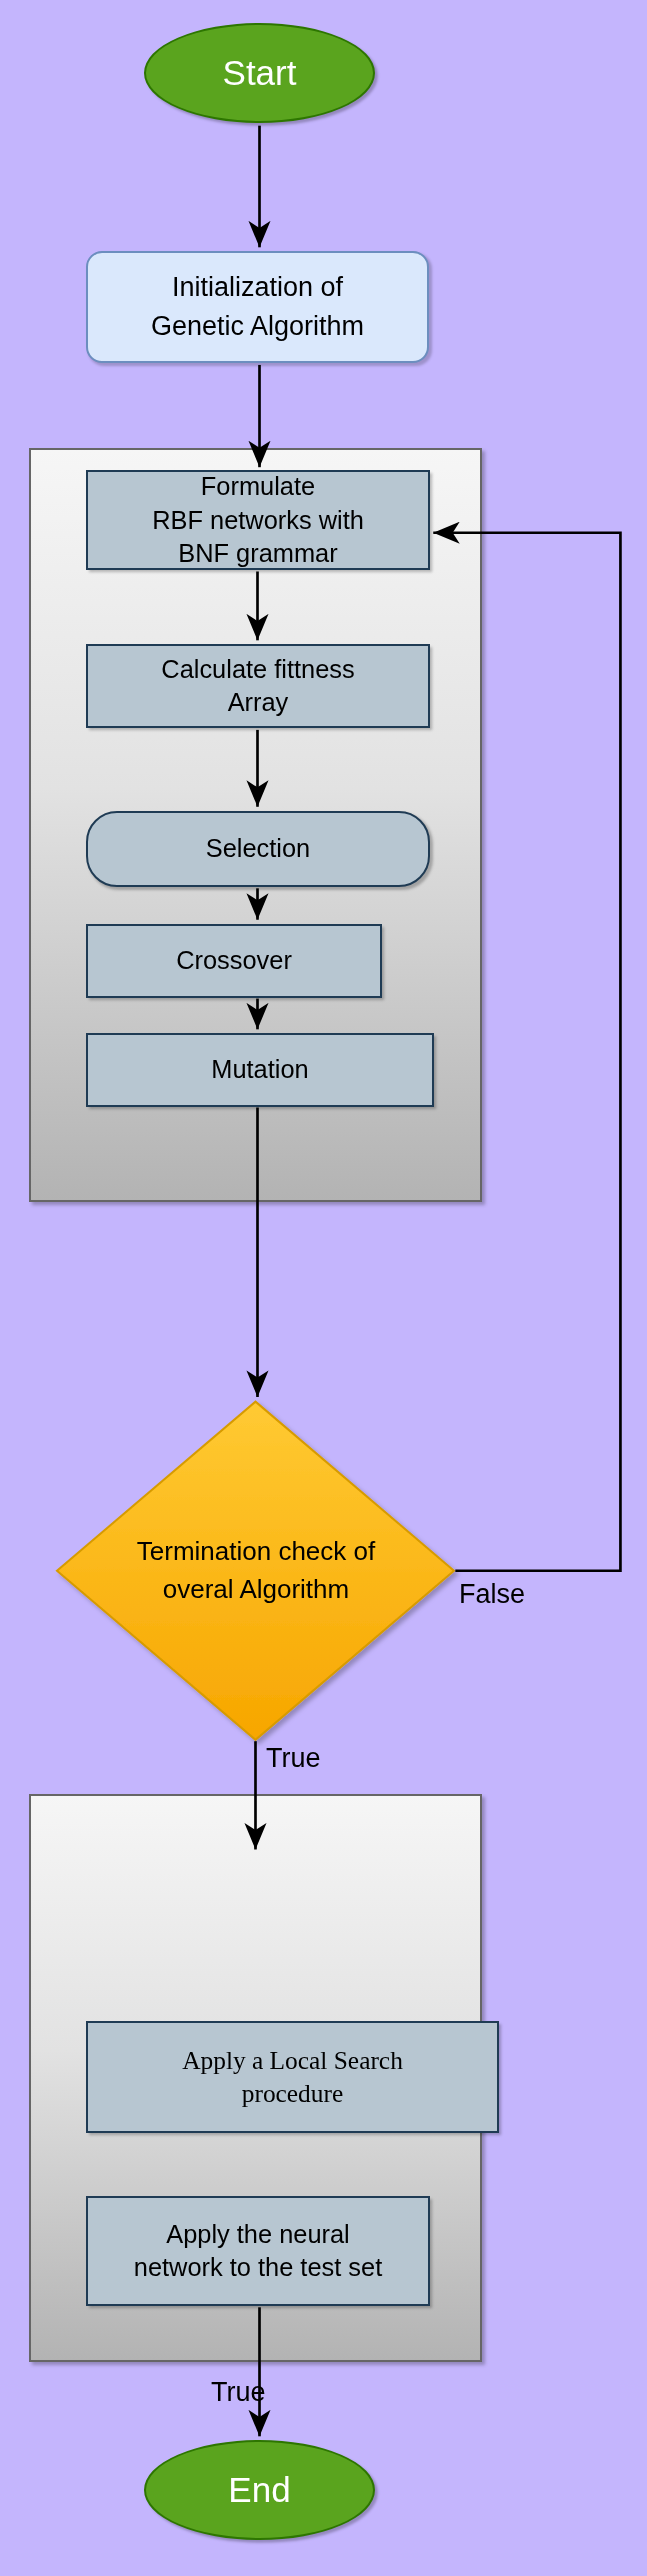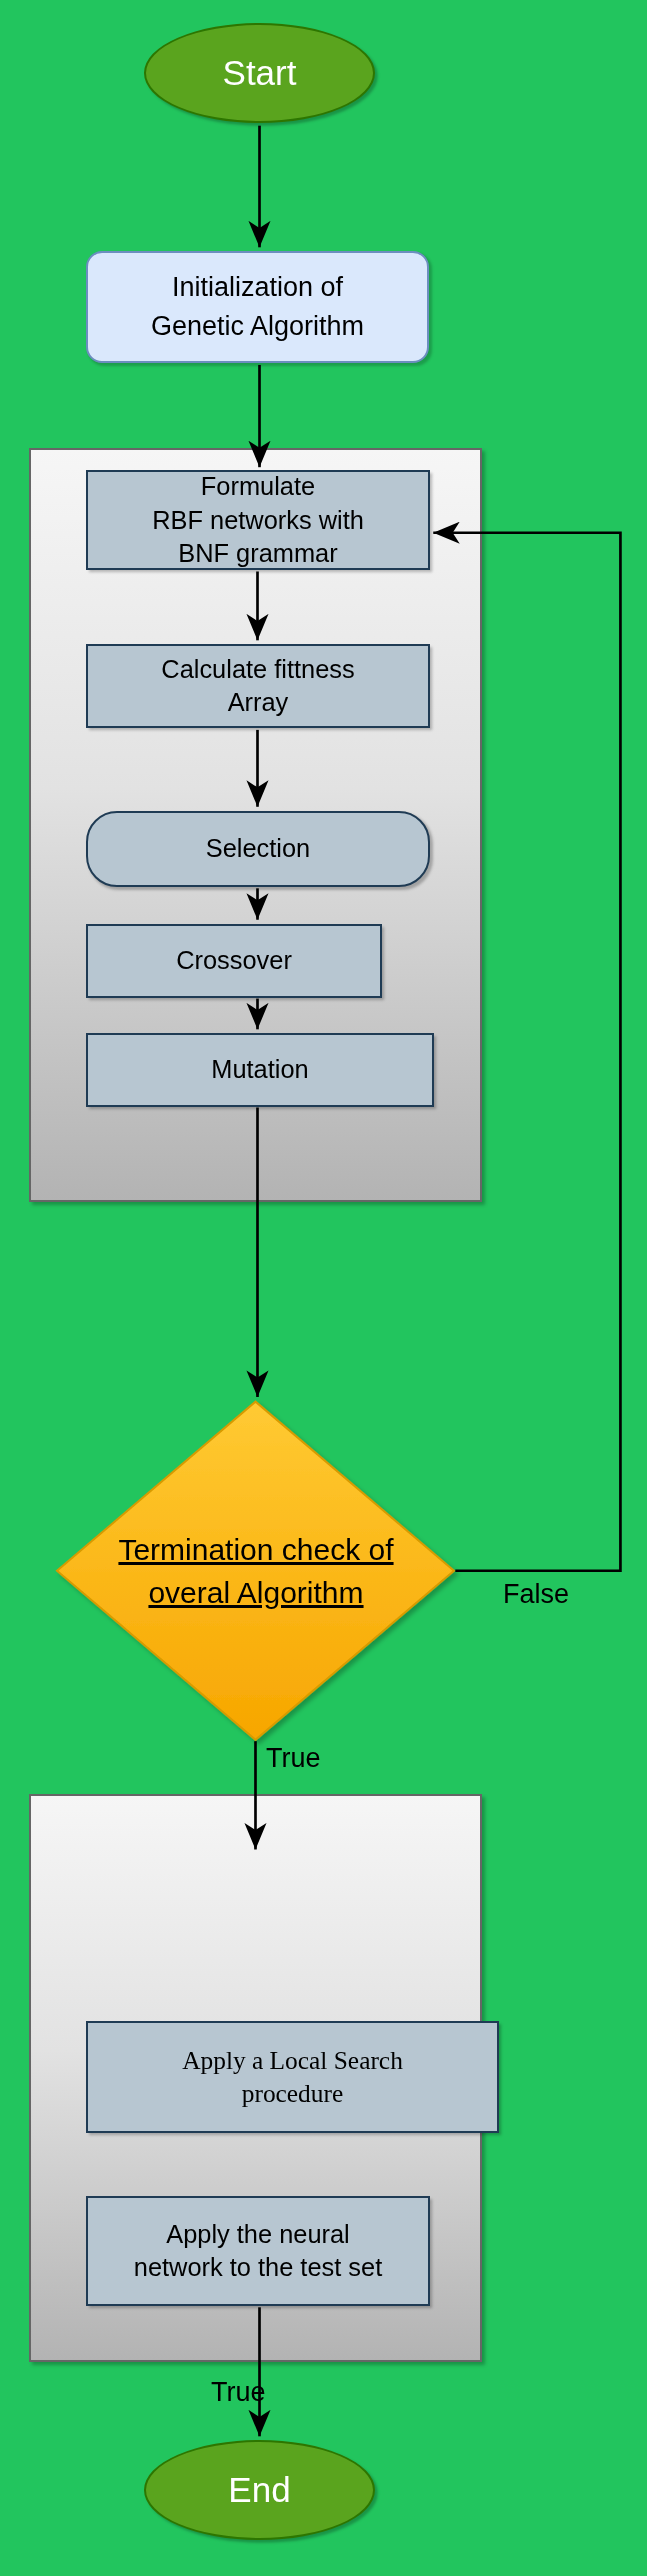--- a/index.html
+++ b/index.html
@@ -1,19 +1,19 @@
 <!DOCTYPE html>
 <html style="font-size:10.7px"><head>
 <meta charset="utf-8">
 <style>
   html,body{margin:0;padding:0;background:#ffffff;}
   .canvas{
     position:relative;
     width:648px;height:2576px;
-    background:#22c55e;
+    background:#c4b5fd;
     font-family:"Liberation Sans", sans-serif;
     color:#000;
     overflow:hidden;
   }
   .layer-svg{position:absolute;left:0;top:0;z-index:2;}
   .node{
     position:absolute;
     display:flex;align-items:center;justify-content:center;
     text-align:center;
     white-space:pre-line;
@@ -48,23 +48,22 @@
     background:#b7c6d1;
     border:2.7px solid #1f3b54;
     font-size:25.4px;
     line-height:1.3;
     box-shadow:2.7px 2.7px 2.7px rgba(0,0,0,0.25);
   }
   .diamond-text{
     position:absolute;
     display:flex;align-items:center;justify-content:center;
     text-align:center;white-space:pre-line;
-    font-size:30px;line-height:1.45;
+    font-size:26px;line-height:1.45;
     z-index:3;
-    text-decoration:underline;
   }
   .edge-label{
     position:absolute;
     font-size:27px;
     z-index:3;
     background:transparent;
   }
 </style>
 </head>
 <body>
@@ -120,21 +119,21 @@
 
   <div class="node step" style="left:86px;top:811px;width:344px;height:76px;border-radius:31px;"><span>Selection</span></div>
 
   <div class="node step" style="left:86px;top:924px;width:296px;height:74px;"><span>Crossover</span></div>
 
   <div class="node step" style="left:86px;top:1033px;width:348px;height:74px;"><span>Mutation</span></div>
 
   <div class="diamond-text" style="left:82px;top:1504px;width:348px;height:134px;">Termination check of
 overal Algorithm</div>
 
-  <div class="edge-label" style="left:459px;top:1579px;margin-left:44px;">False</div>
+  <div class="edge-label" style="left:459px;top:1579px;">False</div>
   <div class="edge-label" style="left:266px;top:1743px;">True</div>
   <div class="edge-label" style="left:211px;top:2377px;">True</div>
 
 
   <div class="node step" style="left:86px;top:2021px;width:413px;height:112px;font-family:Liberation Serif, serif;"><span>Apply a Local Search
 procedure</span></div>
 
   <div class="node step" style="left:86px;top:2196px;width:344px;height:110px;"><span>Apply the neural
 network to the test set</span></div>
 

